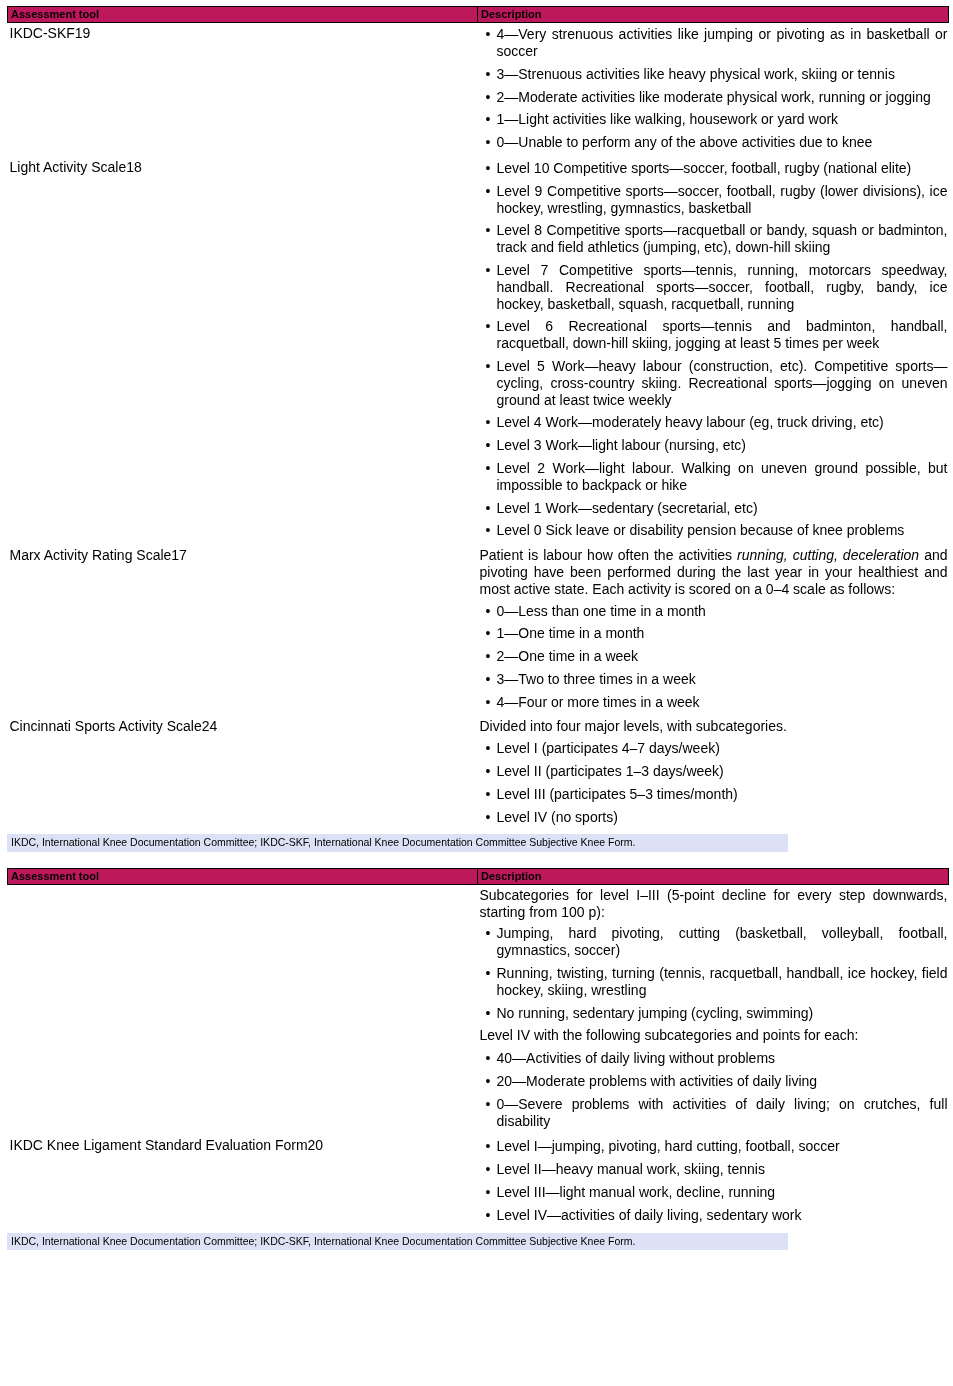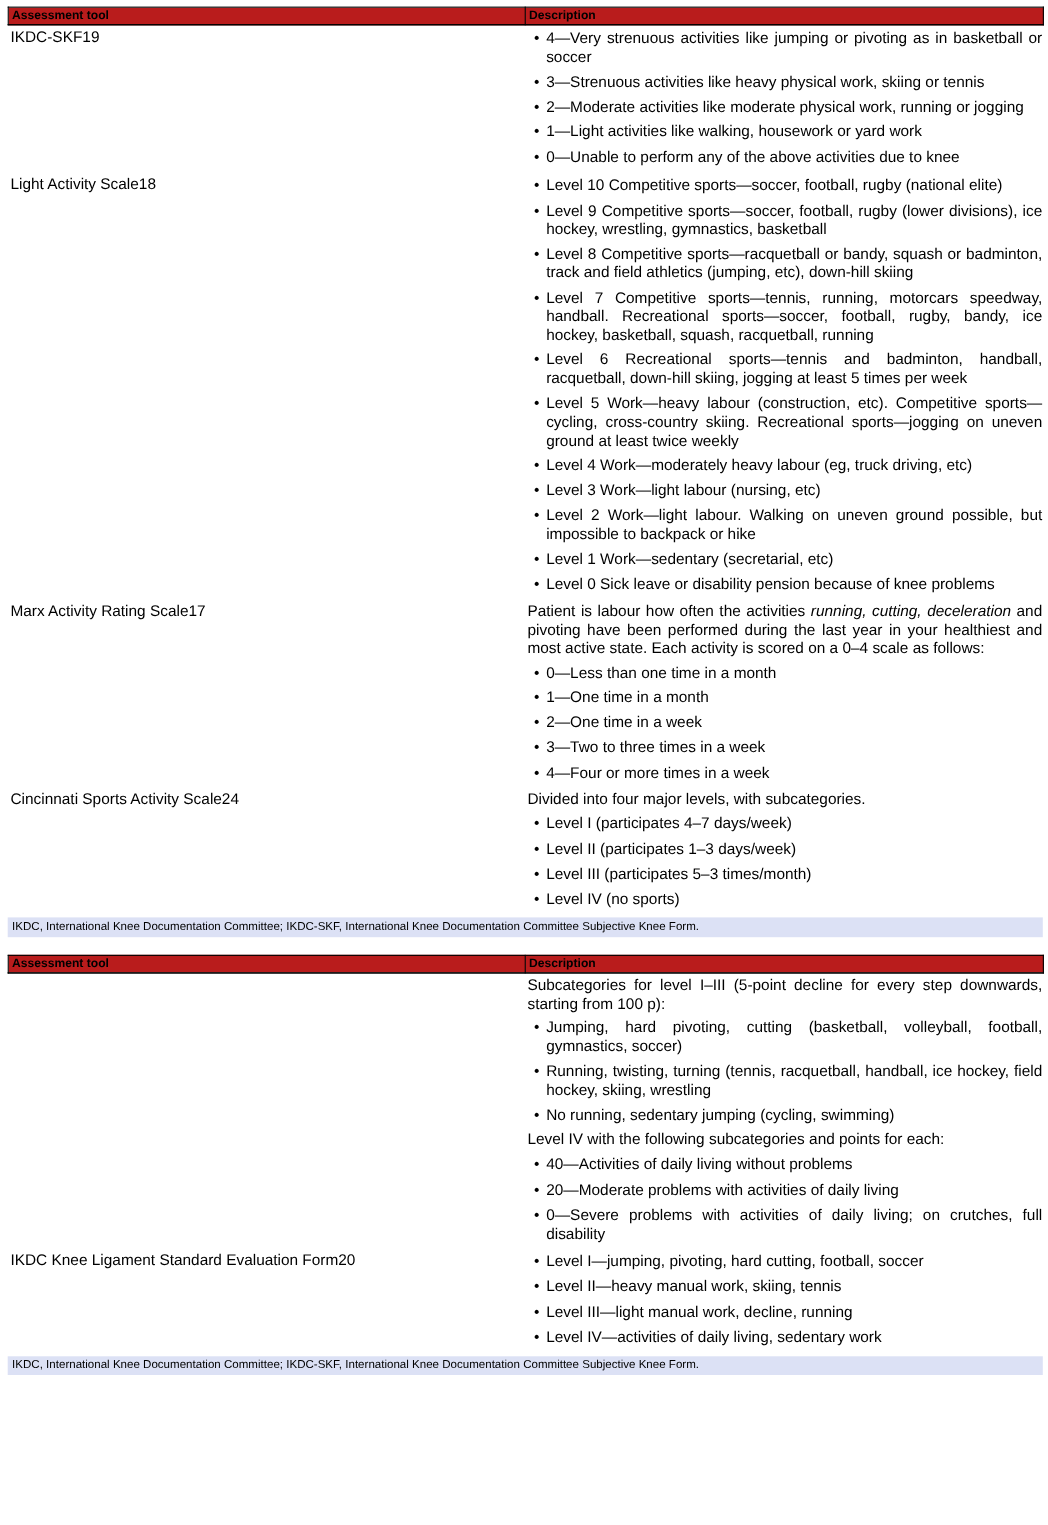--- a/index.html
+++ b/index.html
@@ -18,21 +18,21 @@
     margin: 0 0 8px 1px;
   }
   table.assessment {
     width: 941px;
     border-collapse: collapse;
     table-layout: fixed;
   }
   col.c1 { width: 470px; }
   col.c2 { width: 471px; }
   th {
-    background: #b91c1c;
+    background: #be185d;
     border: 1px solid #000;
     font-size: 11px;
     font-weight: bold;
     text-align: left;
     padding: 1px 3px;
     line-height: 1.2;
   }
   td {
     vertical-align: top;
     font-size: 14px;
@@ -46,21 +46,21 @@
   .btext { flex: 1 1 auto; text-align: justify; }
   .intro { text-align: justify; margin: 0 0 5px 0; }
   .mid { margin: 3px 0 6px 0; }
   .italic { font-style: italic; }
   .footnote {
     background: #dce1f5;
     font-size: 10.5px;
     line-height: 1.25;
     padding: 2px 4px;
     margin: 3px 0 0 0;
-    width: 941px;
+    width: 781px;
   }
   .gap { height: 16px; }
 </style>
 </head>
 <body>
 
 <div class="page">
 
 
   <table class="assessment">

